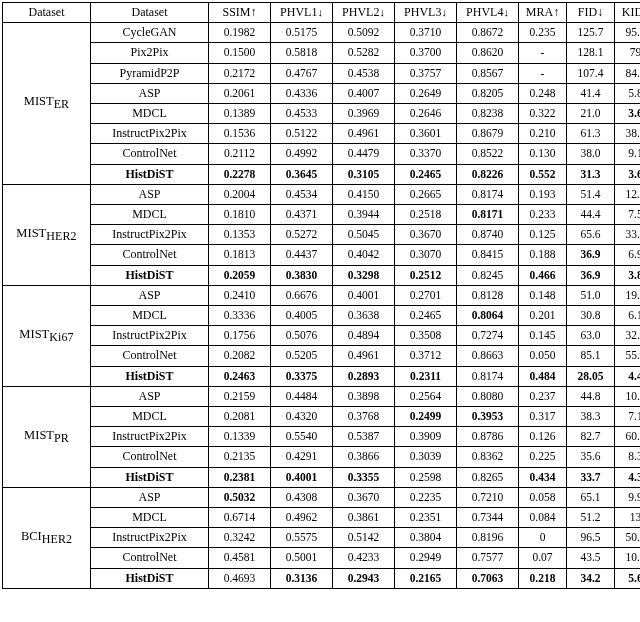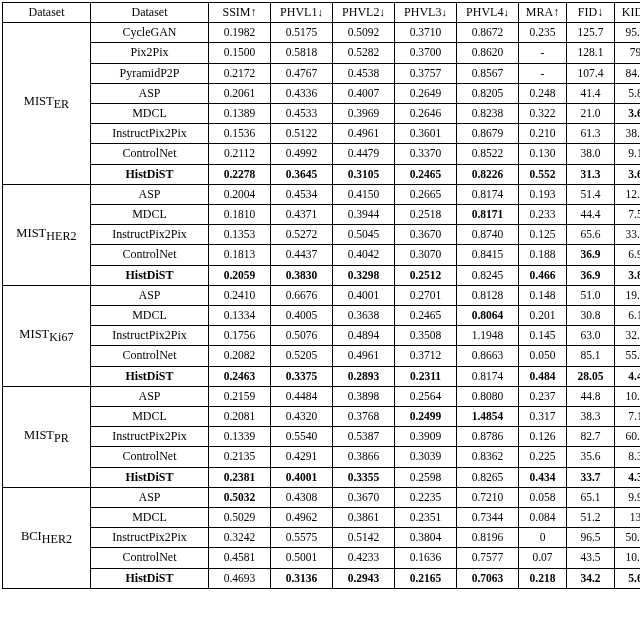--- a/index.html
+++ b/index.html
@@ -246,36 +246,36 @@
         <td class="">0.6676</td>
         <td class="">0.4001</td>
         <td class="">0.2701</td>
         <td class="">0.8128</td>
         <td class="">0.148</td>
         <td class="">51.0</td>
         <td class="">19.1</td>
       </tr>
       <tr>
         <td class="method-cell">MDCL</td>
-        <td class="">0.1334</td>
+        <td class="">0.3336</td>
         <td class="">0.4005</td>
         <td class="">0.3638</td>
         <td class="">0.2465</td>
         <td class="bold">0.8064</td>
         <td class="">0.201</td>
         <td class="">30.8</td>
         <td class="">6.1</td>
       </tr>
       <tr>
         <td class="method-cell">InstructPix2Pix</td>
         <td class="">0.1756</td>
         <td class="">0.5076</td>
         <td class="">0.4894</td>
         <td class="">0.3508</td>
-        <td class="">1.1948</td>
+        <td class="">0.7274</td>
         <td class="">0.145</td>
         <td class="">63.0</td>
         <td class="">32.6</td>
       </tr>
       <tr>
         <td class="method-cell">ControlNet</td>
         <td class="">0.2082</td>
         <td class="">0.5205</td>
         <td class="">0.4961</td>
         <td class="">0.3712</td>
@@ -306,21 +306,21 @@
         <td class="">0.237</td>
         <td class="">44.8</td>
         <td class="">10.2</td>
       </tr>
       <tr>
         <td class="method-cell">MDCL</td>
         <td class="">0.2081</td>
         <td class="">0.4320</td>
         <td class="">0.3768</td>
         <td class="bold">0.2499</td>
-        <td class="bold">1.4854</td>
+        <td class="bold">0.3953</td>
         <td class="">0.317</td>
         <td class="">38.3</td>
         <td class="">7.1</td>
       </tr>
       <tr>
         <td class="method-cell">InstructPix2Pix</td>
         <td class="">0.1339</td>
         <td class="">0.5540</td>
         <td class="">0.5387</td>
         <td class="">0.3909</td>
@@ -358,21 +358,21 @@
         <td class="">0.4308</td>
         <td class="">0.3670</td>
         <td class="">0.2235</td>
         <td class="">0.7210</td>
         <td class="">0.058</td>
         <td class="">65.1</td>
         <td class="">9.9</td>
       </tr>
       <tr>
         <td class="method-cell">MDCL</td>
-        <td class="">0.5029</td>
+        <td class="">0.6714</td>
         <td class="">0.4962</td>
         <td class="">0.3861</td>
         <td class="">0.2351</td>
         <td class="">0.7344</td>
         <td class="">0.084</td>
         <td class="">51.2</td>
         <td class="">13</td>
       </tr>
       <tr>
         <td class="method-cell">InstructPix2Pix</td>
@@ -383,21 +383,21 @@
         <td class="">0.8196</td>
         <td class="">0</td>
         <td class="">96.5</td>
         <td class="">50.2</td>
       </tr>
       <tr>
         <td class="method-cell">ControlNet</td>
         <td class="">0.4581</td>
         <td class="">0.5001</td>
         <td class="">0.4233</td>
-        <td class="">0.1636</td>
+        <td class="">0.2949</td>
         <td class="">0.7577</td>
         <td class="">0.07</td>
         <td class="">43.5</td>
         <td class="">10.2</td>
       </tr>
       <tr>
         <td class="method-cell bold">HistDiST</td>
         <td class="">0.4693</td>
         <td class="bold">0.3136</td>
         <td class="bold">0.2943</td>

